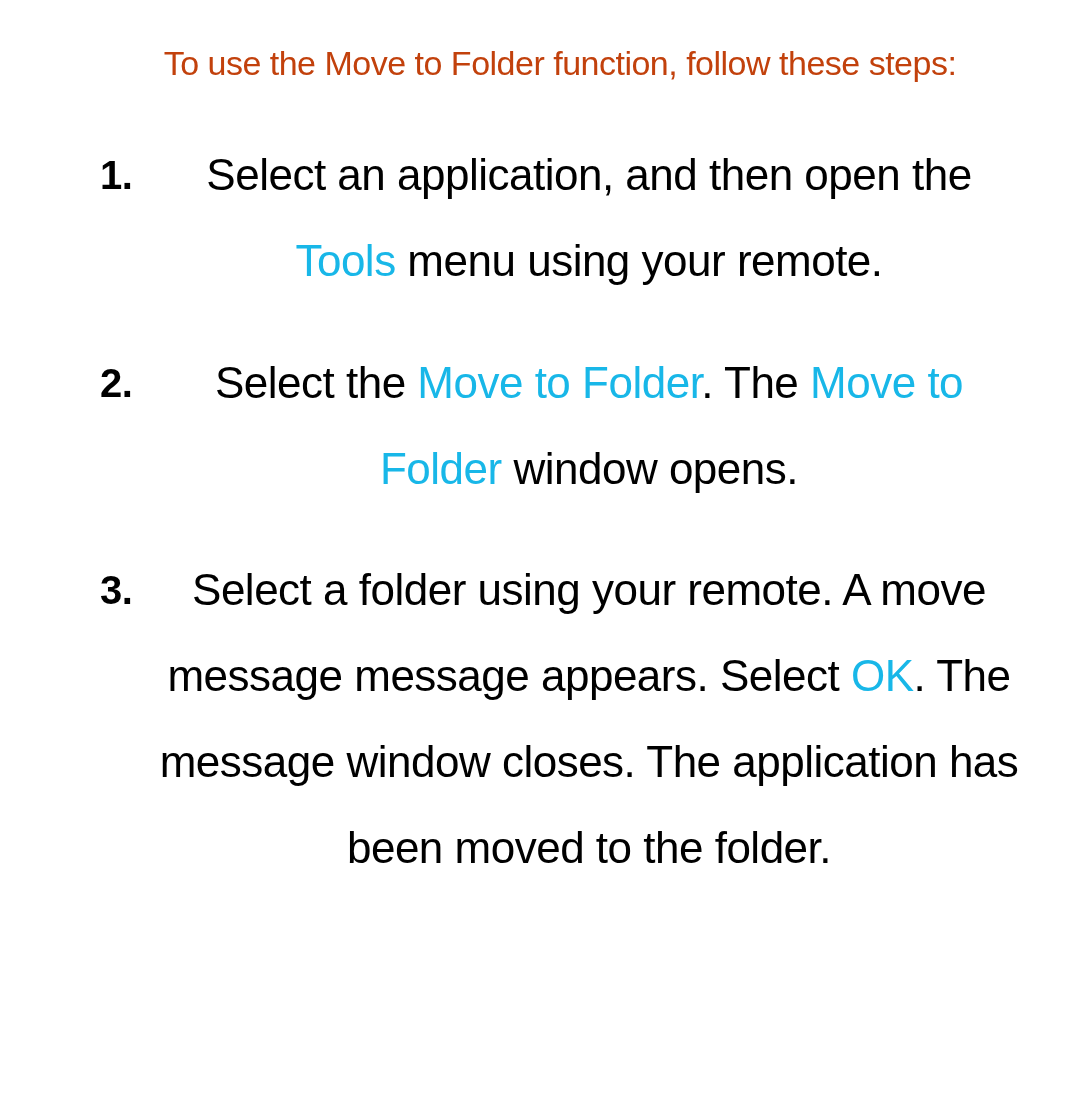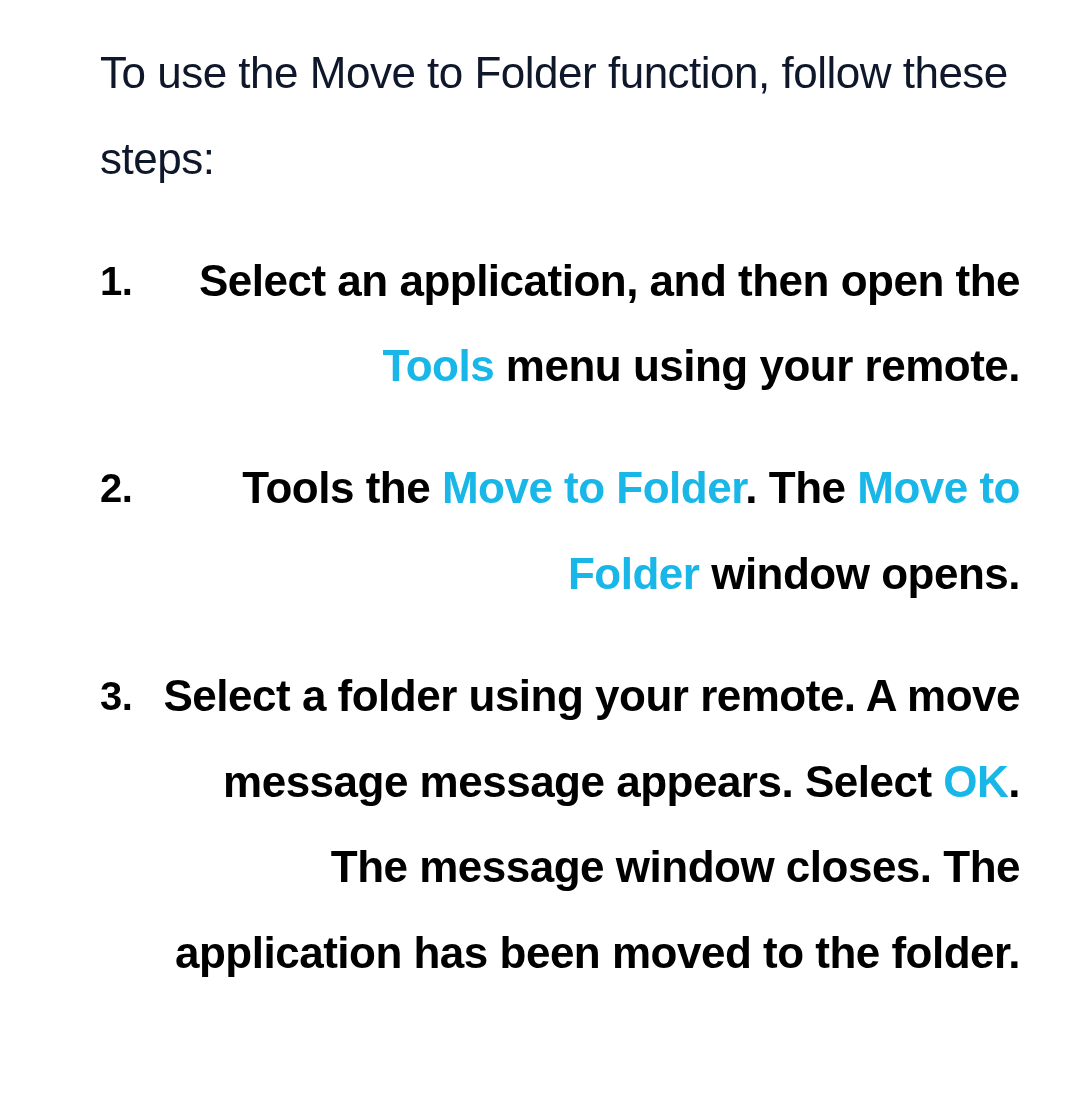--- a/index.html
+++ b/index.html
@@ -9,40 +9,40 @@
   }
   .page {
     width: 1080px;
     box-sizing: border-box;
     padding: 30px 60px 30px 100px;
     font-family: "Helvetica Neue", Helvetica, Arial, sans-serif;
     color: #000000;
     letter-spacing: -0.5px;
   }
   .heading {
-    color: #0f172a;
-    font-size: 44px;
+    color: #c2410c;
+    font-size: 34px;
     line-height: 1.95;
     font-weight: 400;
     margin: 0;
+    text-align: center;
   }
   ol.steps {
     list-style: none;
     margin: 0;
     padding: 0;
     counter-reset: step;
   }
   ol.steps > li {
     position: relative;
     font-size: 44px;
     line-height: 1.95;
     padding-left: 58px;
     margin-top: 36px;
-    text-align: right;
-    font-weight: bold;
+    text-align: center;
   }
   ol.steps > li::before {
     counter-increment: step;
     content: counter(step) ".";
     position: absolute;
     left: 0;
     top: 0;
     font-weight: 700;
     font-size: 40px;
     line-height: 2.15;
@@ -51,16 +51,16 @@
     color: #18b7e8;
   }
 </style>
 </head>
 <body>
 
 <div class="page">
   <p class="heading">To use the Move to Folder function, follow these steps:</p>
   <ol class="steps">
     <li><span>Select an application, and then open the </span><span class="hl">Tools</span><span> menu using your remote.</span></li>
-    <li><span>Tools the </span><span class="hl">Move to Folder</span><span>. The </span><span class="hl">Move to Folder</span><span> window opens.</span></li>
+    <li><span>Select the </span><span class="hl">Move to Folder</span><span>. The </span><span class="hl">Move to Folder</span><span> window opens.</span></li>
     <li><span>Select a folder using your remote. A move message message appears. Select </span><span class="hl">OK</span><span>. The message window closes. The application has been moved to the folder.</span></li>
   </ol>
 </div>
 
 </body></html>

